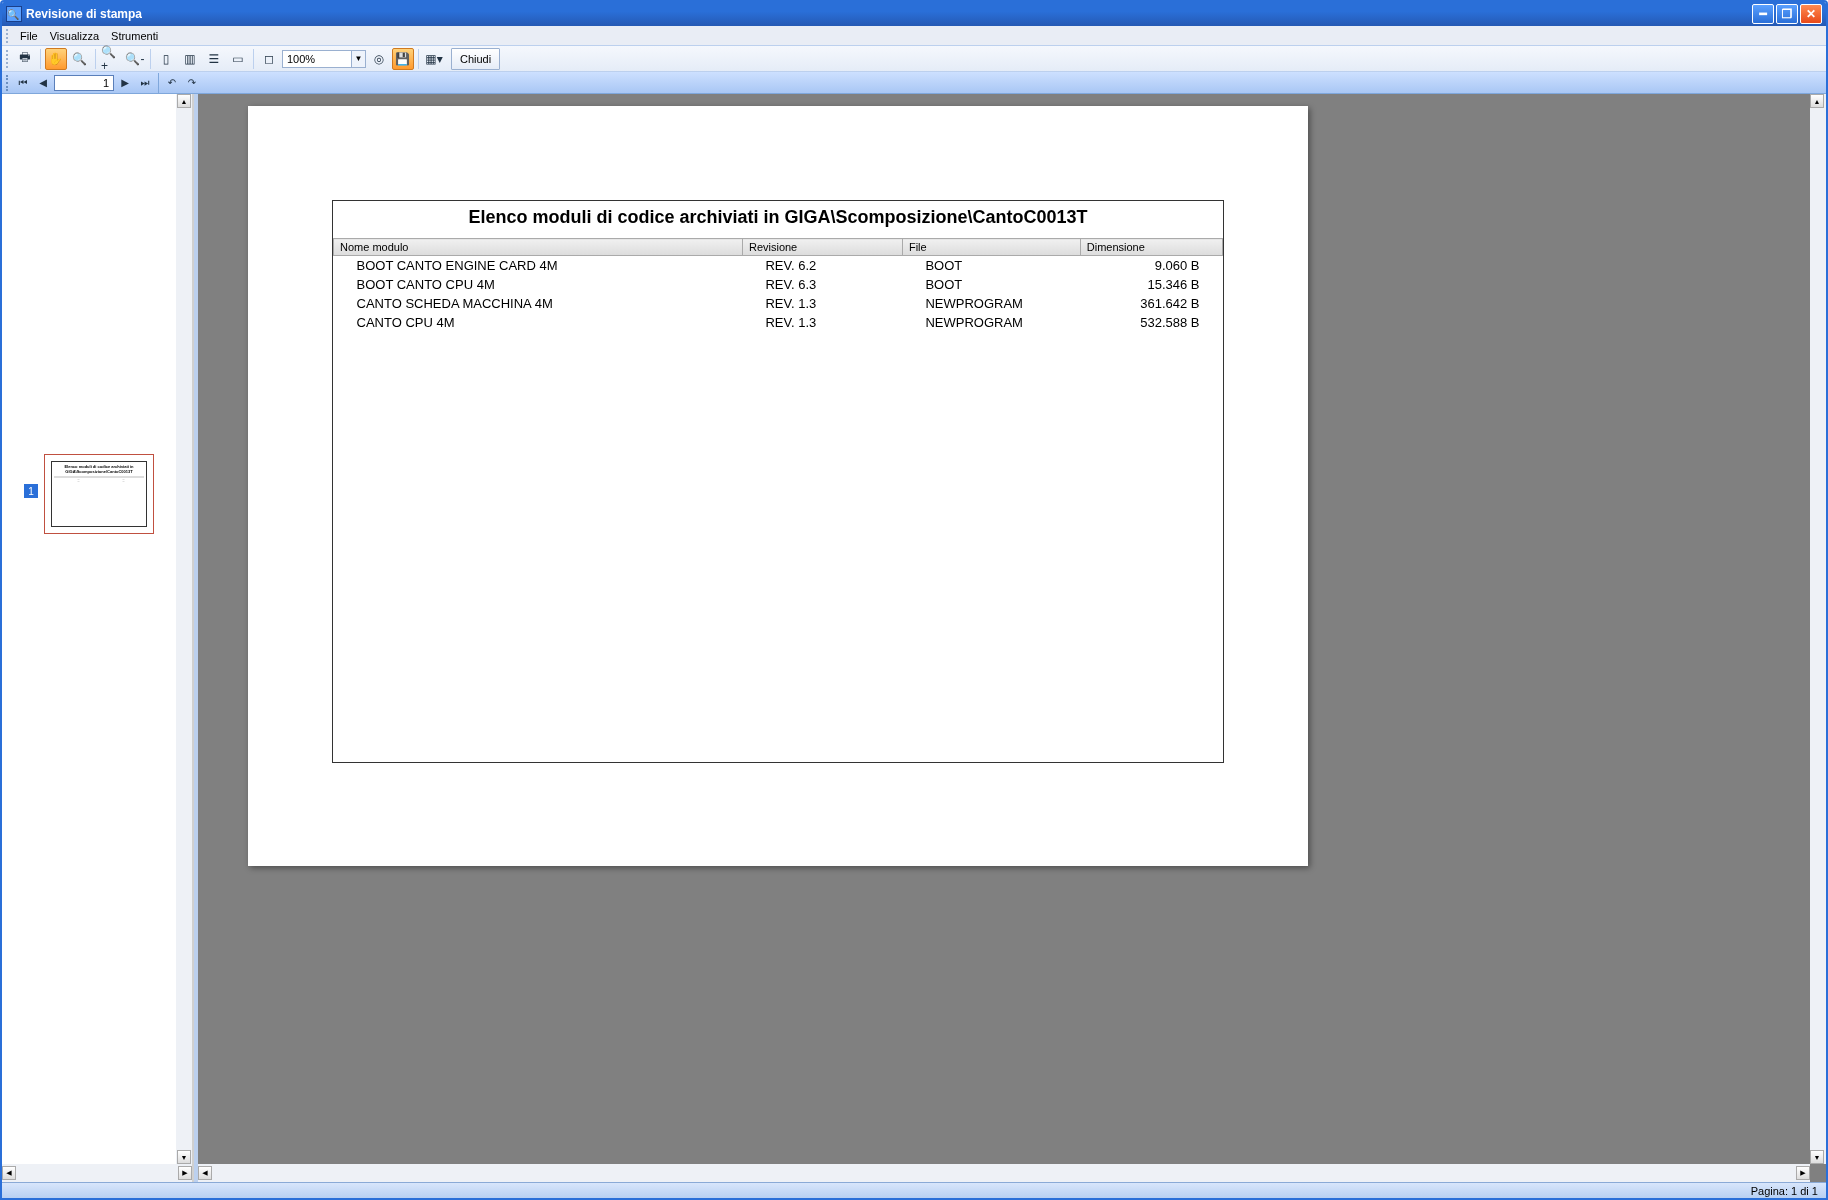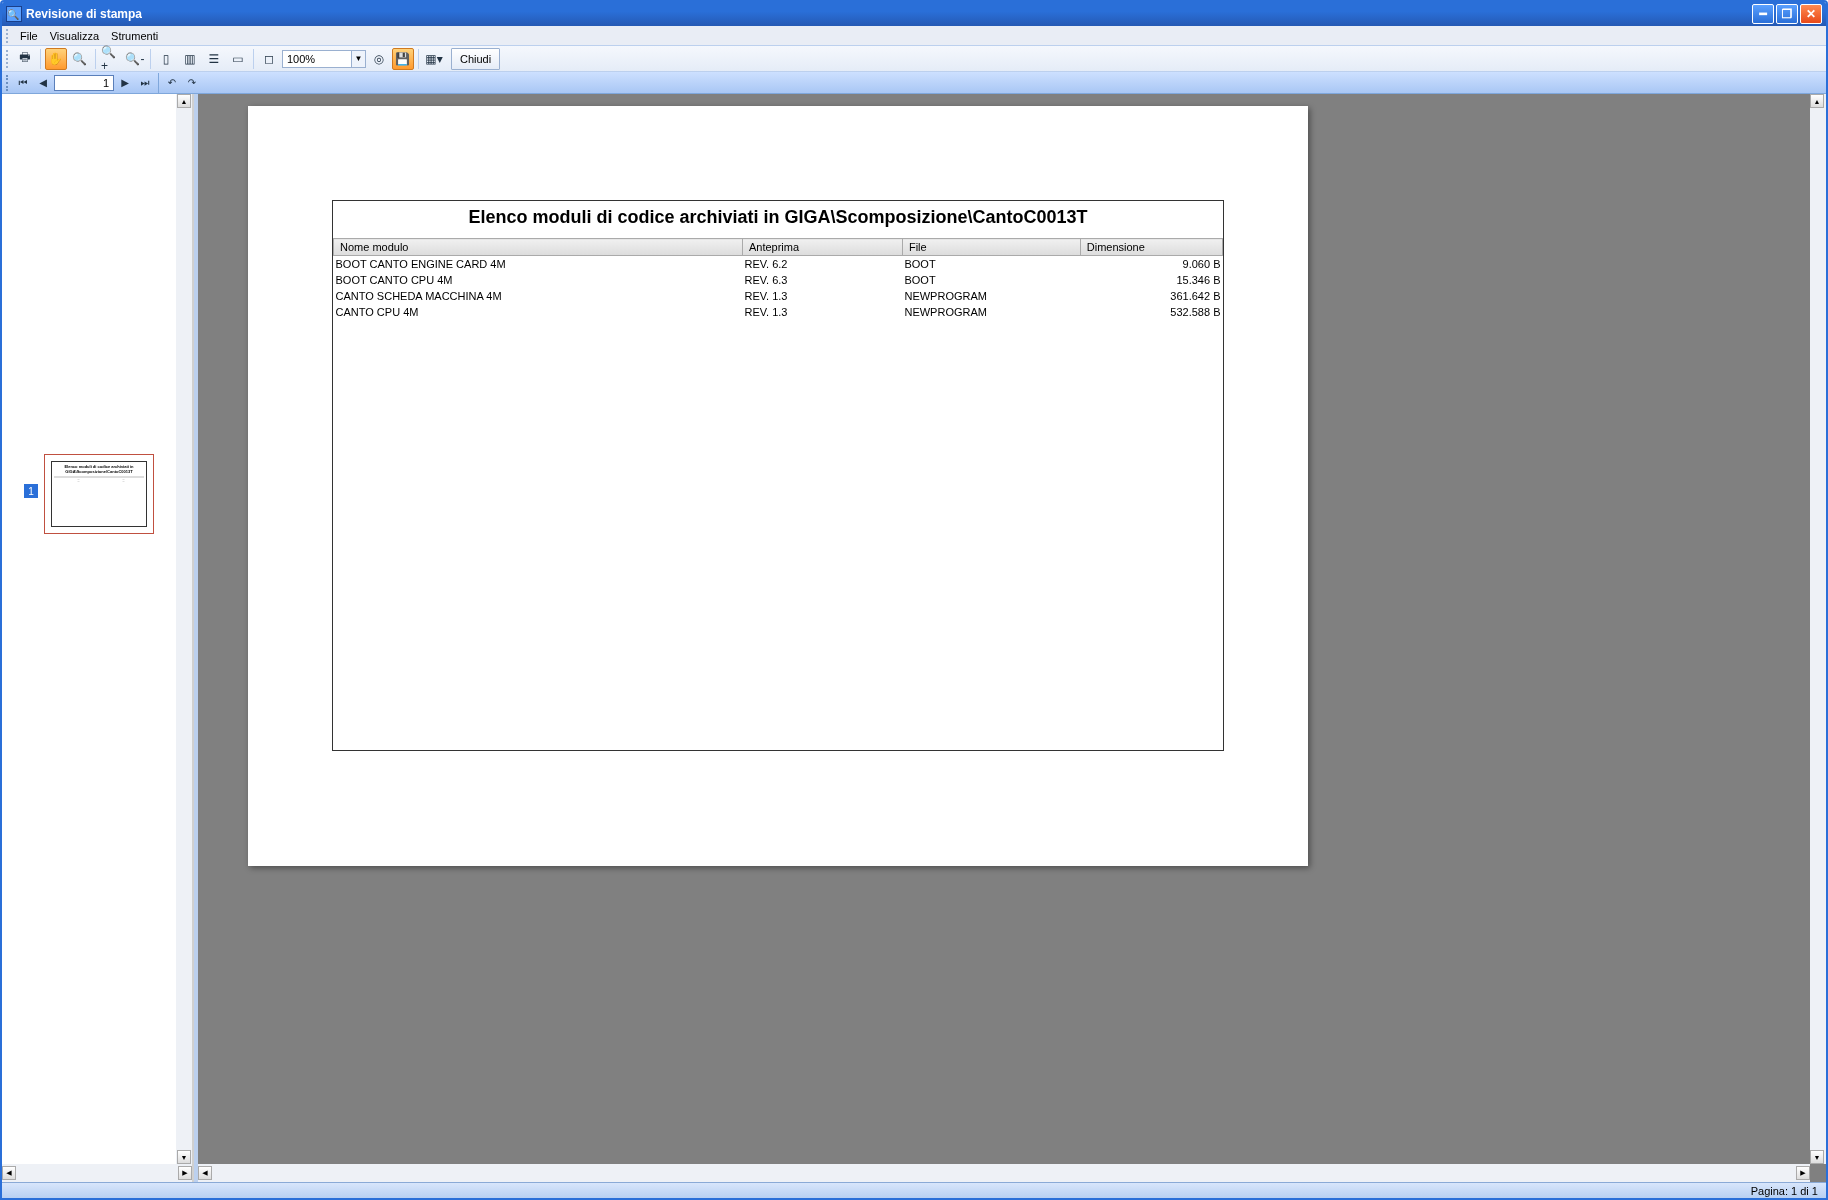--- a/index.html
+++ b/index.html
@@ -57,21 +57,21 @@
   .preview-scroll .track{flex:1;}
   .preview-hscroll { position:absolute; bottom:0; left:0; right:16px; height:18px; background:#eef1f6; display:flex; align-items:center;}
   .preview-hscroll .lfb, .preview-hscroll .rgb { width:14px; height:14px; background:linear-gradient(#fff,#ddd); border:1px solid #aaa; font-size:7px; display:flex; align-items:center; justify-content:center;}
   .preview-hscroll .htrack{flex:1;}
   .page { position:absolute; left:50px; top:12px; width:1060px; height:760px; background:#fff; box-shadow:2px 2px 6px rgba(0,0,0,.4);}
   .page-content { position:absolute; left:84px; top:94px; right:84px; border:1px solid #333;}
   .report-title { text-align:center; font-size:18px; font-weight:bold; padding:6px 0 10px 0;}
   .report-table { width:100%; border-collapse:collapse; font-size:12px;}
   .report-table th { background:linear-gradient(#f0f0f0,#dcdcdc); border:1px solid #aaa; text-align:left; font-weight:normal; padding:2px 6px; font-size:11px;}
   .report-table th.r { text-align:left;}
-  .report-table td { padding:2px 2px; font-size:11px;}
+  .report-table td { padding:2px 23px; font-size:13px;}
   .report-table td.r { text-align:right;}
   .page-content-inner{ padding-bottom:430px;}
 
   
   .statusbar { height:16px; background:linear-gradient(#d8e6fb,#b8d0f2); border-top:1px solid #8aaad6; display:flex; align-items:center; padding:0 8px; font-size:11px; color:#000;}
   .statusbar .fill{flex:1;}
 </style>
 </head>
 <body>
 
@@ -184,21 +184,21 @@
 
     <div class="preview-panel">
       <div class="page">
         <div class="page-content">
           <div class="page-content-inner">
           <div class="report-title">Elenco moduli di codice archiviati in GIGA\Scomposizione\CantoC0013T</div>
           <table class="report-table">
             <thead>
               <tr>
                 <th style="width:46%">Nome modulo</th>
-                <th style="width:18%">Anteprima</th>
+                <th style="width:18%">Revisione</th>
                 <th style="width:20%">File</th>
                 <th style="width:16%" class="r">Dimensione</th>
               </tr>
             </thead>
             <tbody>
               <tr>
                 <td>BOOT CANTO ENGINE CARD 4M</td>
                 <td>REV. 6.2</td>
                 <td>BOOT</td>
                 <td class="r">9.060 B</td>

